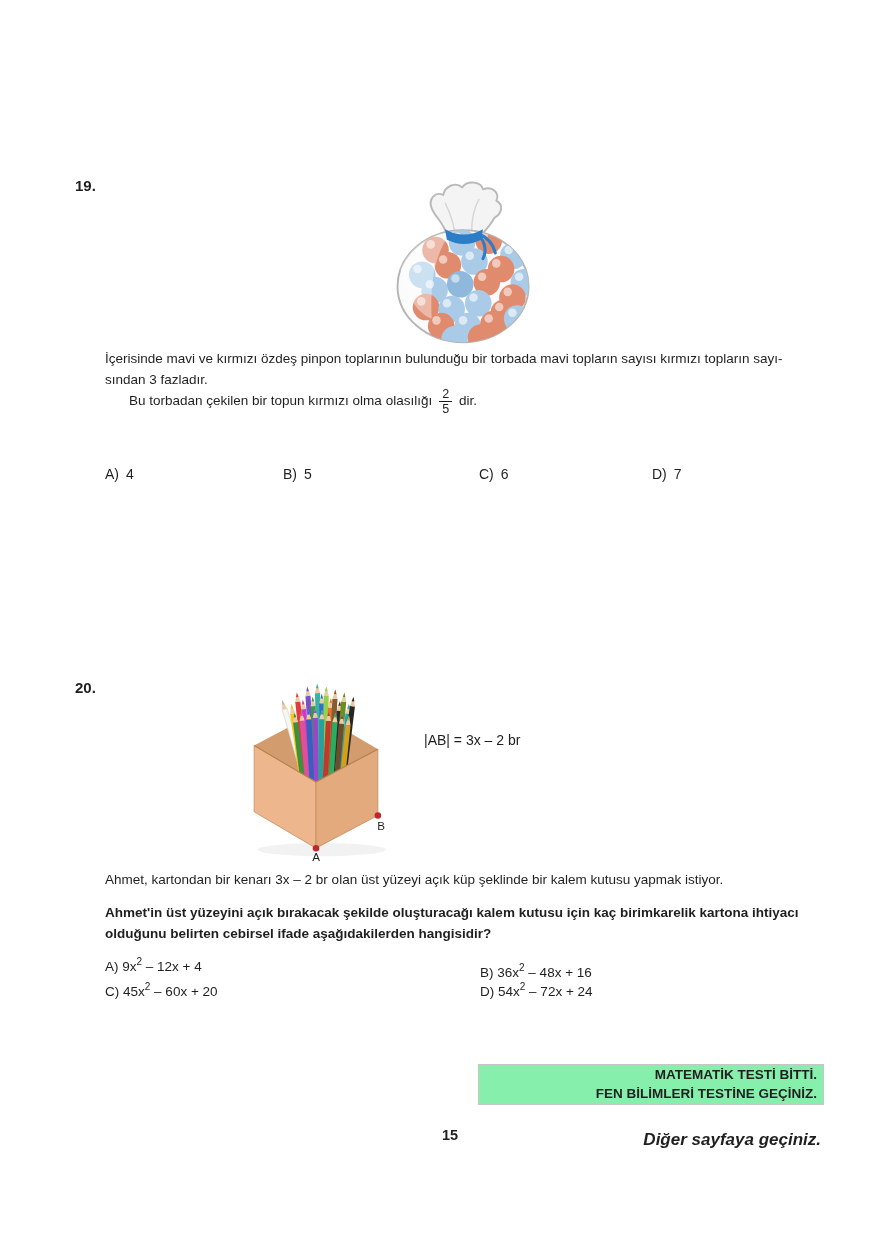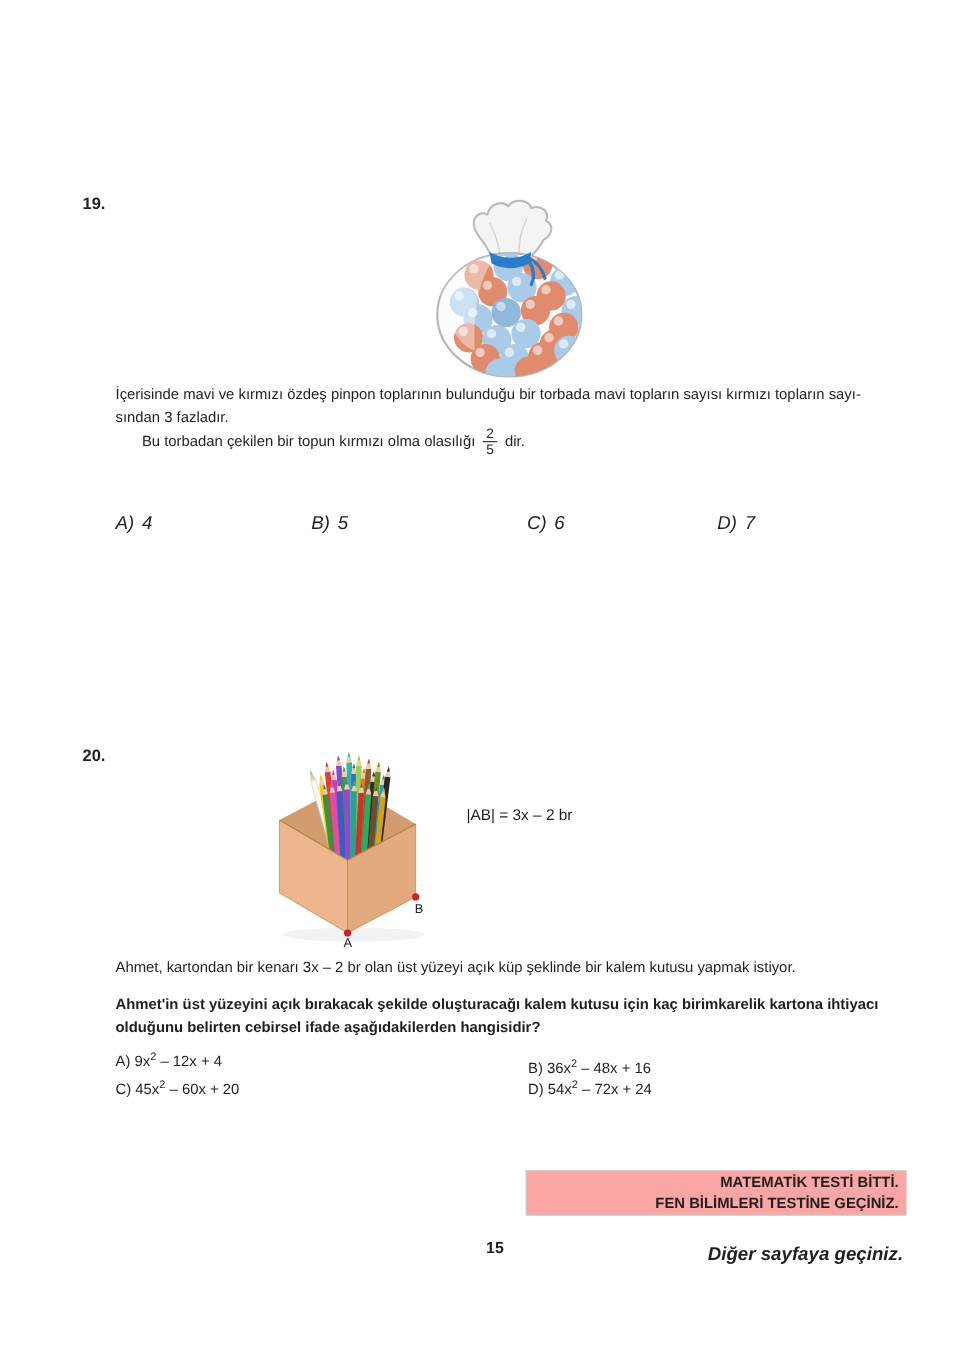--- a/index.html
+++ b/index.html
@@ -17,32 +17,32 @@
 
   .tblock { position:absolute; left:105px; width:727px; font-size:13.5px; line-height:1.55; }
   .bold { font-weight:bold; }
   u { text-underline-offset:2px; }
 
   .probline { display:flex; align-items:center;margin-left:24px; }
   .frac { display:inline-flex; flex-direction:column; align-items:center;
           font-size:12.5px; line-height:1.15; margin:0 7px; font-weight:normal; }
   .frac .num { border-bottom:1.4px solid #1f1f1f; padding:0 3px; }
 
-  .optrow { position:absolute; left:105px; width:727px; font-size:17px;font-style:italic; }
+  .optrow { position:absolute; left:105px; width:727px; font-size:14px; }
   .optrow .opt { position:absolute; top:0; white-space:nowrap; }
   .opt .lbl { margin-right:7px; }
   sup { font-size:10px; }
 
   .opt2 { position:absolute; white-space:nowrap; font-size:13.5px; }
 
   .ab-label { position:absolute; left:424px; top:732px; font-size:14px; }
 
   .endbox {
     position:absolute; left:478px; top:1064px; width:346px; height:41px;
-    border:1px solid #c6c6c6; background:#fca5a5;
+    border:1px solid #c6c6c6; background:#86efac;
     display:flex; flex-direction:column; justify-content:center;
     text-align:right; padding-right:6px;
     font-weight:bold; font-size:13.5px; line-height:1.4;
   }
   .pagenum { position:absolute; left:410px; top:1127px; width:80px; text-align:center;
              font-weight:bold; font-size:14.5px; }
   .nextpage { position:absolute; right:59px; top:1130px;
               font-weight:bold; font-style:italic; font-size:17px; }
 </style>
 </head>

